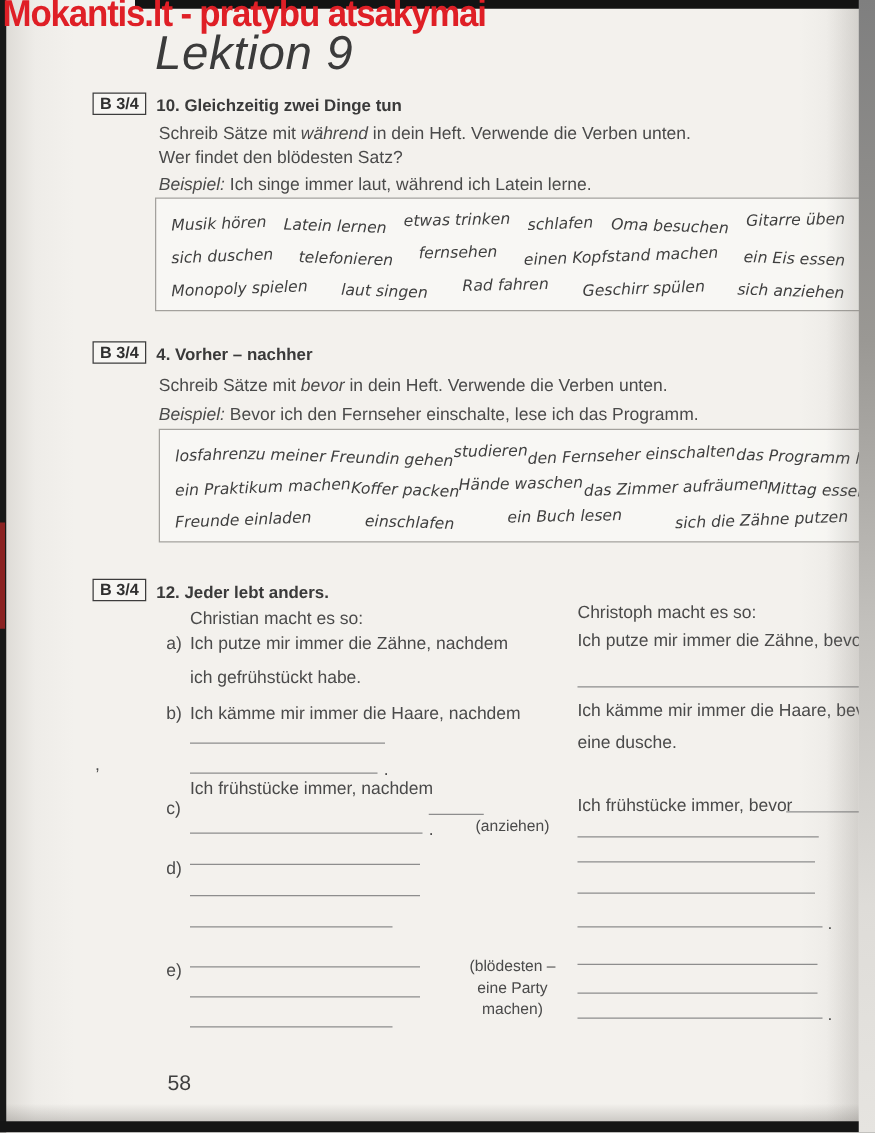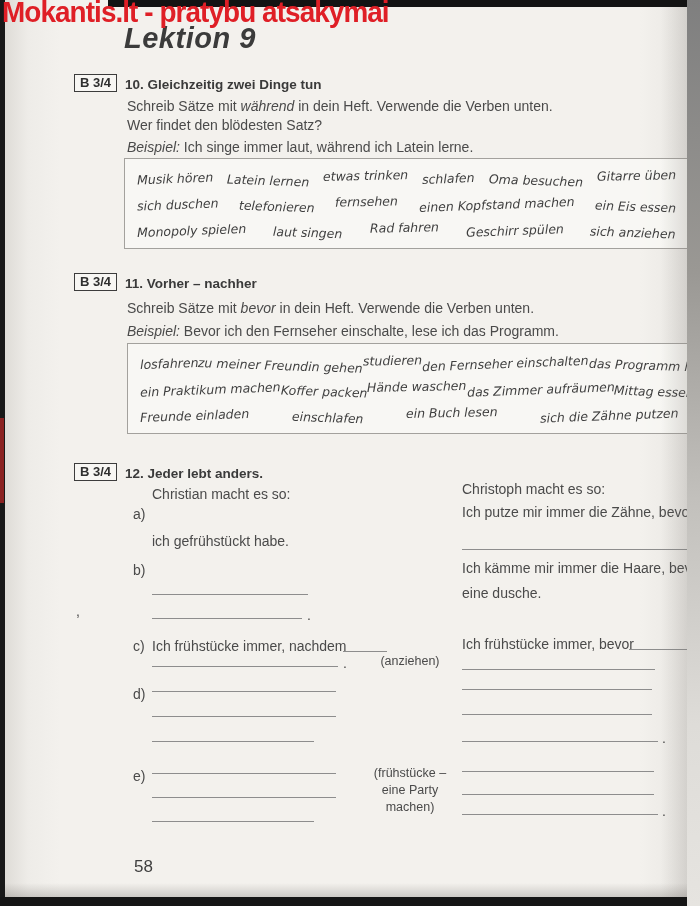--- a/index.html
+++ b/index.html
@@ -21,21 +21,21 @@
   .edge-top{left:108px;top:0;width:592px;height:7px;background:#131313;z-index:4;}
   .edge-bottom{left:0;bottom:0;width:700px;height:9px;background:#151515;z-index:4;}
   .edge-bottom-shadow{left:0;bottom:9px;width:700px;height:14px;background:linear-gradient(to bottom, rgba(0,0,0,0), rgba(90,85,80,.25));z-index:3;}
   .edge-right{right:0;top:0;width:13px;height:906px;z-index:4;
     background:linear-gradient(to bottom,#7f7f7f 0%, #9a9894 30%, #c2c0bc 55%, #dedcd8 80%, #e6e4e0 100%);}
   .edge-right-fold{right:13px;top:0;width:26px;height:906px;z-index:3;
     background:linear-gradient(to right, rgba(0,0,0,0), rgba(120,115,110,.18));}
   
   .watermark{left:2px;top:-5px;z-index:6;font-weight:bold;font-size:30px;color:#df1f26;
     transform:scaleX(.93);transform-origin:left top;letter-spacing:-1px;}
-  .lesson-title{left:124px;top:22px;font-weight:bold;font-style:italic;font-size:29px;color:#3b3b3b;letter-spacing:.5px;}
+  .lesson-title{left:124px;top:22px;font-weight:normal;font-style:italic;font-size:38px;color:#3b3b3b;letter-spacing:.5px;}
   
   .badge{border:1.5px solid #3c3c3c;padding:0 5px 1px 5px;font-weight:bold;font-size:13px;color:#2f2f2f;background:rgba(255,255,255,.35);}
   .heading{font-weight:bold;font-size:13.5px;color:#3a3a3a;white-space:nowrap;}
   
   .wordbox{border:1px solid #a3a19d;background:rgba(252,251,248,.6);
     display:flex;flex-direction:column;justify-content:space-around;padding:6px 12px;box-sizing:border-box;}
   .wrow{display:flex;justify-content:space-between;align-items:baseline;}
   .hw{font-family:"DejaVu Sans",sans-serif;font-style:italic;font-size:12.5px;color:#3f3f3f;
     display:inline-block;white-space:nowrap;}
   .wrow .hw:nth-child(3n+1){transform:rotate(-2.2deg) translateY(1px);}
@@ -87,21 +87,21 @@
     <div class="wrow">
       <span class="hw">Monopoly spielen</span>
       <span class="hw">laut singen</span>
       <span class="hw">Rad fahren</span>
       <span class="hw">Geschirr spülen</span>
       <span class="hw">sich anziehen</span>
     </div>
   </div>
 
   <div class="abs badge" style="left:74px;top:273px;">B 3/4</div>
-  <div class="abs heading" style="left:125px;top:276px;">11.  Vorher – nachher</div>
+  <div class="abs heading" style="left:125px;top:276px;">4.  Vorher – nachher</div>
   <div class="abs txt" style="left:127px;top:323px;"><span class="it">Beispiel:</span><span> Bevor ich den Fernseher einschalte, lese ich das Programm.</span></div>
   <div class="abs txt" style="left:127px;top:300px;"><span>Schreib Sätze mit </span><span class="it">bevor</span><span> in dein Heft. Verwende die Verben unten.</span></div>
 
   <div class="abs wordbox" style="left:127px;top:343px;width:565px;height:91px;">
     <div class="wrow">
       <span class="hw">losfahren</span>
       <span class="hw">zu meiner Freundin gehen</span>
       <span class="hw">studieren</span>
       <span class="hw">den Fernseher einschalten</span>
       <span class="hw">das Programm lesen</span>
@@ -121,34 +121,36 @@
     </div>
   </div>
 
   <div class="abs badge" style="left:74px;top:463px;">B 3/4</div>
   <div class="abs heading" style="left:125px;top:466px;">12.  Jeder lebt anders.</div>
 
   <div class="abs txt" style="left:152px;top:486px;">Christian macht es so:</div>
   <div class="abs txt" style="left:462px;top:481px;">Christoph macht es so:</div>
 
   <div class="abs txt" style="left:133px;top:506px;">a)</div>
+  <div class="abs txt" style="left:152px;top:506px;">Ich putze mir immer die Zähne, nachdem</div>
   <div class="abs txt" style="left:152px;top:533px;text-align:center;">ich gefrühstückt habe.</div>
   <div class="abs txt" style="left:462px;top:504px;">Ich putze mir immer die Zähne, bevor ich</div>
   <div class="ul" style="left:462px;top:549px;width:227px;"></div>
 
   <div class="abs txt" style="left:133px;top:562px;">b)</div>
+  <div class="abs txt" style="left:152px;top:562px;">Ich kämme mir immer die Haare, nachdem</div>
   <div class="ul" style="left:152px;top:594px;width:156px;"></div>
   <div class="abs txt" style="left:76px;top:603px;">,</div>
   <div class="ul" style="left:152px;top:618px;width:150px;"></div>
   <div class="abs txt" style="left:307px;top:607px;">.</div>
   <div class="abs txt" style="left:462px;top:560px;">Ich kämme mir immer die Haare, bevor ich</div>
   <div class="abs txt" style="left:462px;top:585px;">eine dusche.</div>
 
   <div class="abs txt" style="left:133px;top:638px;">c)</div>
-  <div class="abs txt" style="left:152px;top:638px;">Ich frühstücke immer, nachdem</div>
+  <div class="abs txt" style="left:152px;top:622px;">Ich frühstücke immer, nachdem</div>
   <div class="ul" style="left:343px;top:651px;width:44px;"></div>
   <div class="ul" style="left:152px;top:666px;width:186px;"></div>
   <div class="abs txt" style="left:343px;top:655px;">.</div>
   <div class="abs hint" style="left:358px;top:652px;width:104px;">(anziehen)</div>
   <div class="abs txt" style="left:462px;top:636px;">Ich frühstücke immer, bevor</div>
   <div class="ul" style="left:629px;top:649px;width:64px;"></div>
   <div class="ul" style="left:462px;top:669px;width:193px;"></div>
 
   <div class="abs txt" style="left:133px;top:686px;">d)</div>
   <div class="ul" style="left:152px;top:691px;width:184px;"></div>
@@ -157,21 +159,21 @@
   <div class="ul" style="left:462px;top:689px;width:190px;"></div>
   <div class="ul" style="left:462px;top:714px;width:190px;"></div>
   <div class="ul" style="left:462px;top:741px;width:196px;"></div>
   <div class="abs txt" style="left:662px;top:730px;">.</div>
 
   <div class="abs txt" style="left:133px;top:768px;">e)</div>
   <div class="ul" style="left:152px;top:773px;width:184px;"></div>
   <div class="ul" style="left:152px;top:797px;width:184px;"></div>
   <div class="ul" style="left:152px;top:821px;width:162px;"></div>
   <div class="abs hint" style="left:352px;top:765px;width:116px;line-height:17px;">
-    <div>(frühstücke –</div>
+    <div>(blödesten –</div>
     <div>eine Party</div>
     <div>machen)</div>
   </div>
   <div class="ul" style="left:462px;top:771px;width:192px;"></div>
   <div class="ul" style="left:462px;top:794px;width:192px;"></div>
   <div class="ul" style="left:462px;top:814px;width:196px;"></div>
   <div class="abs txt" style="left:662px;top:803px;">.</div>
 
   <div class="abs pagenum" style="left:134px;top:857px;">58</div>
 

